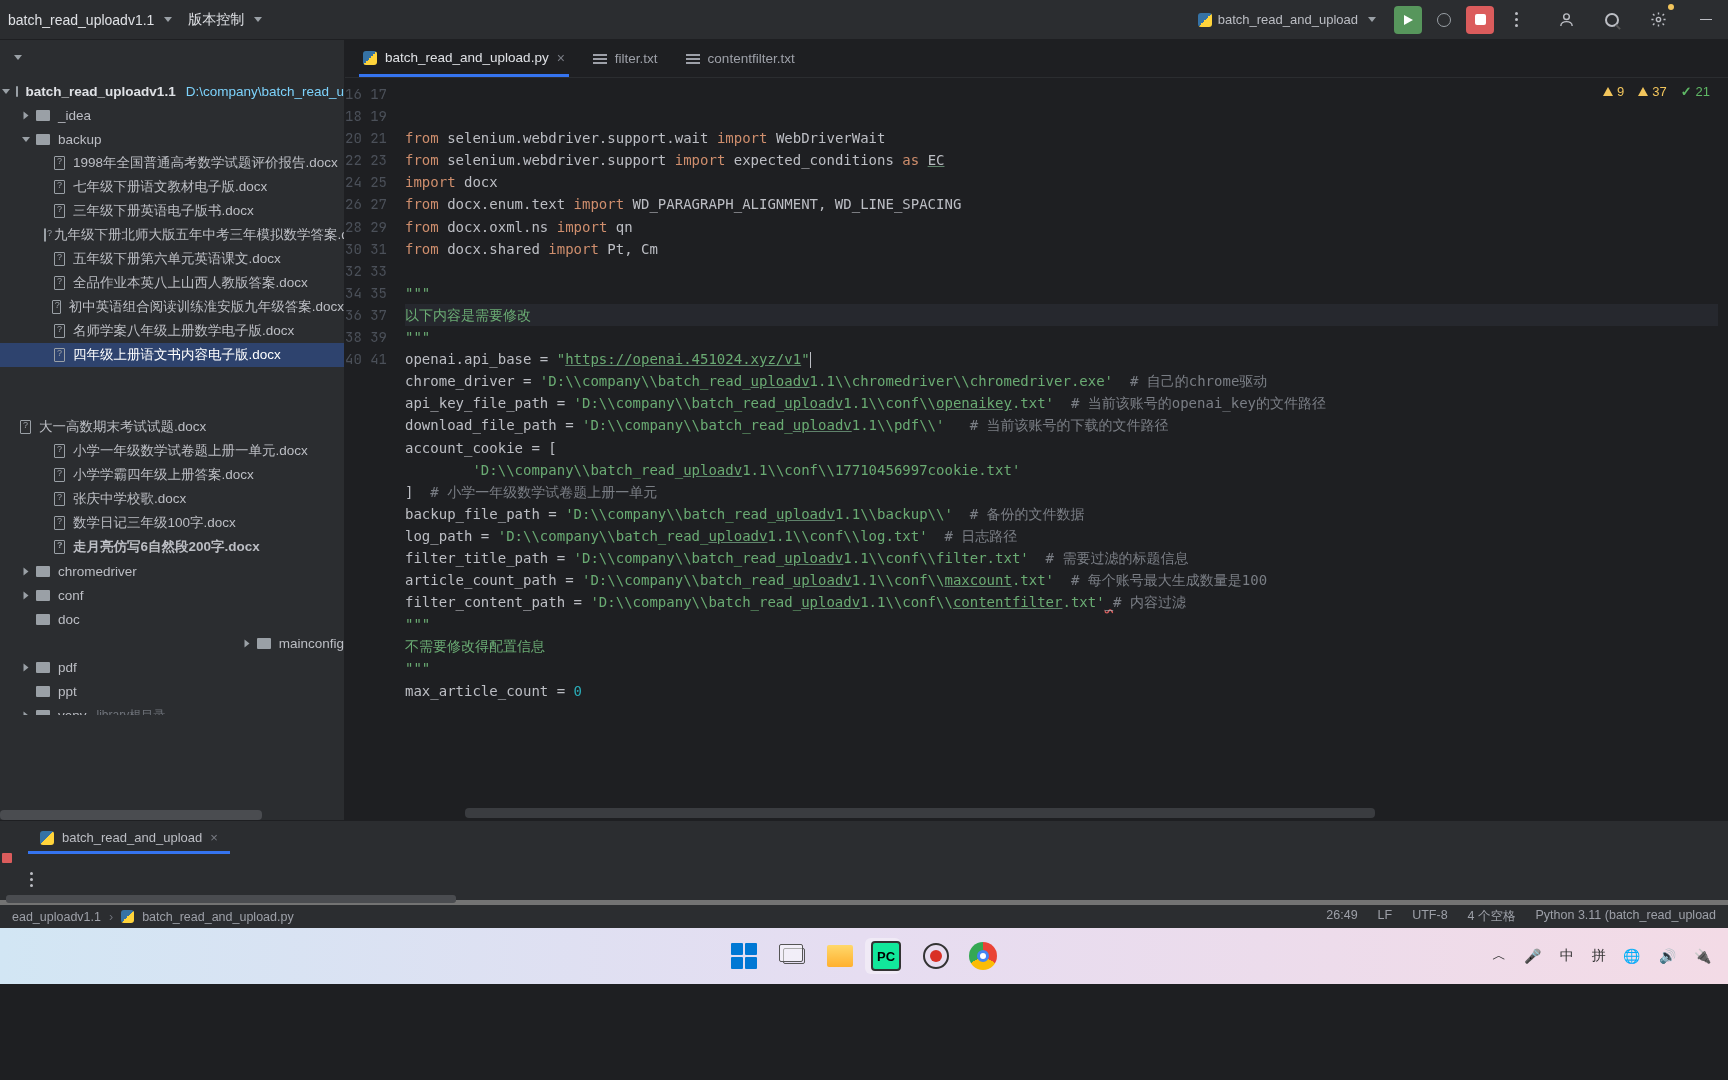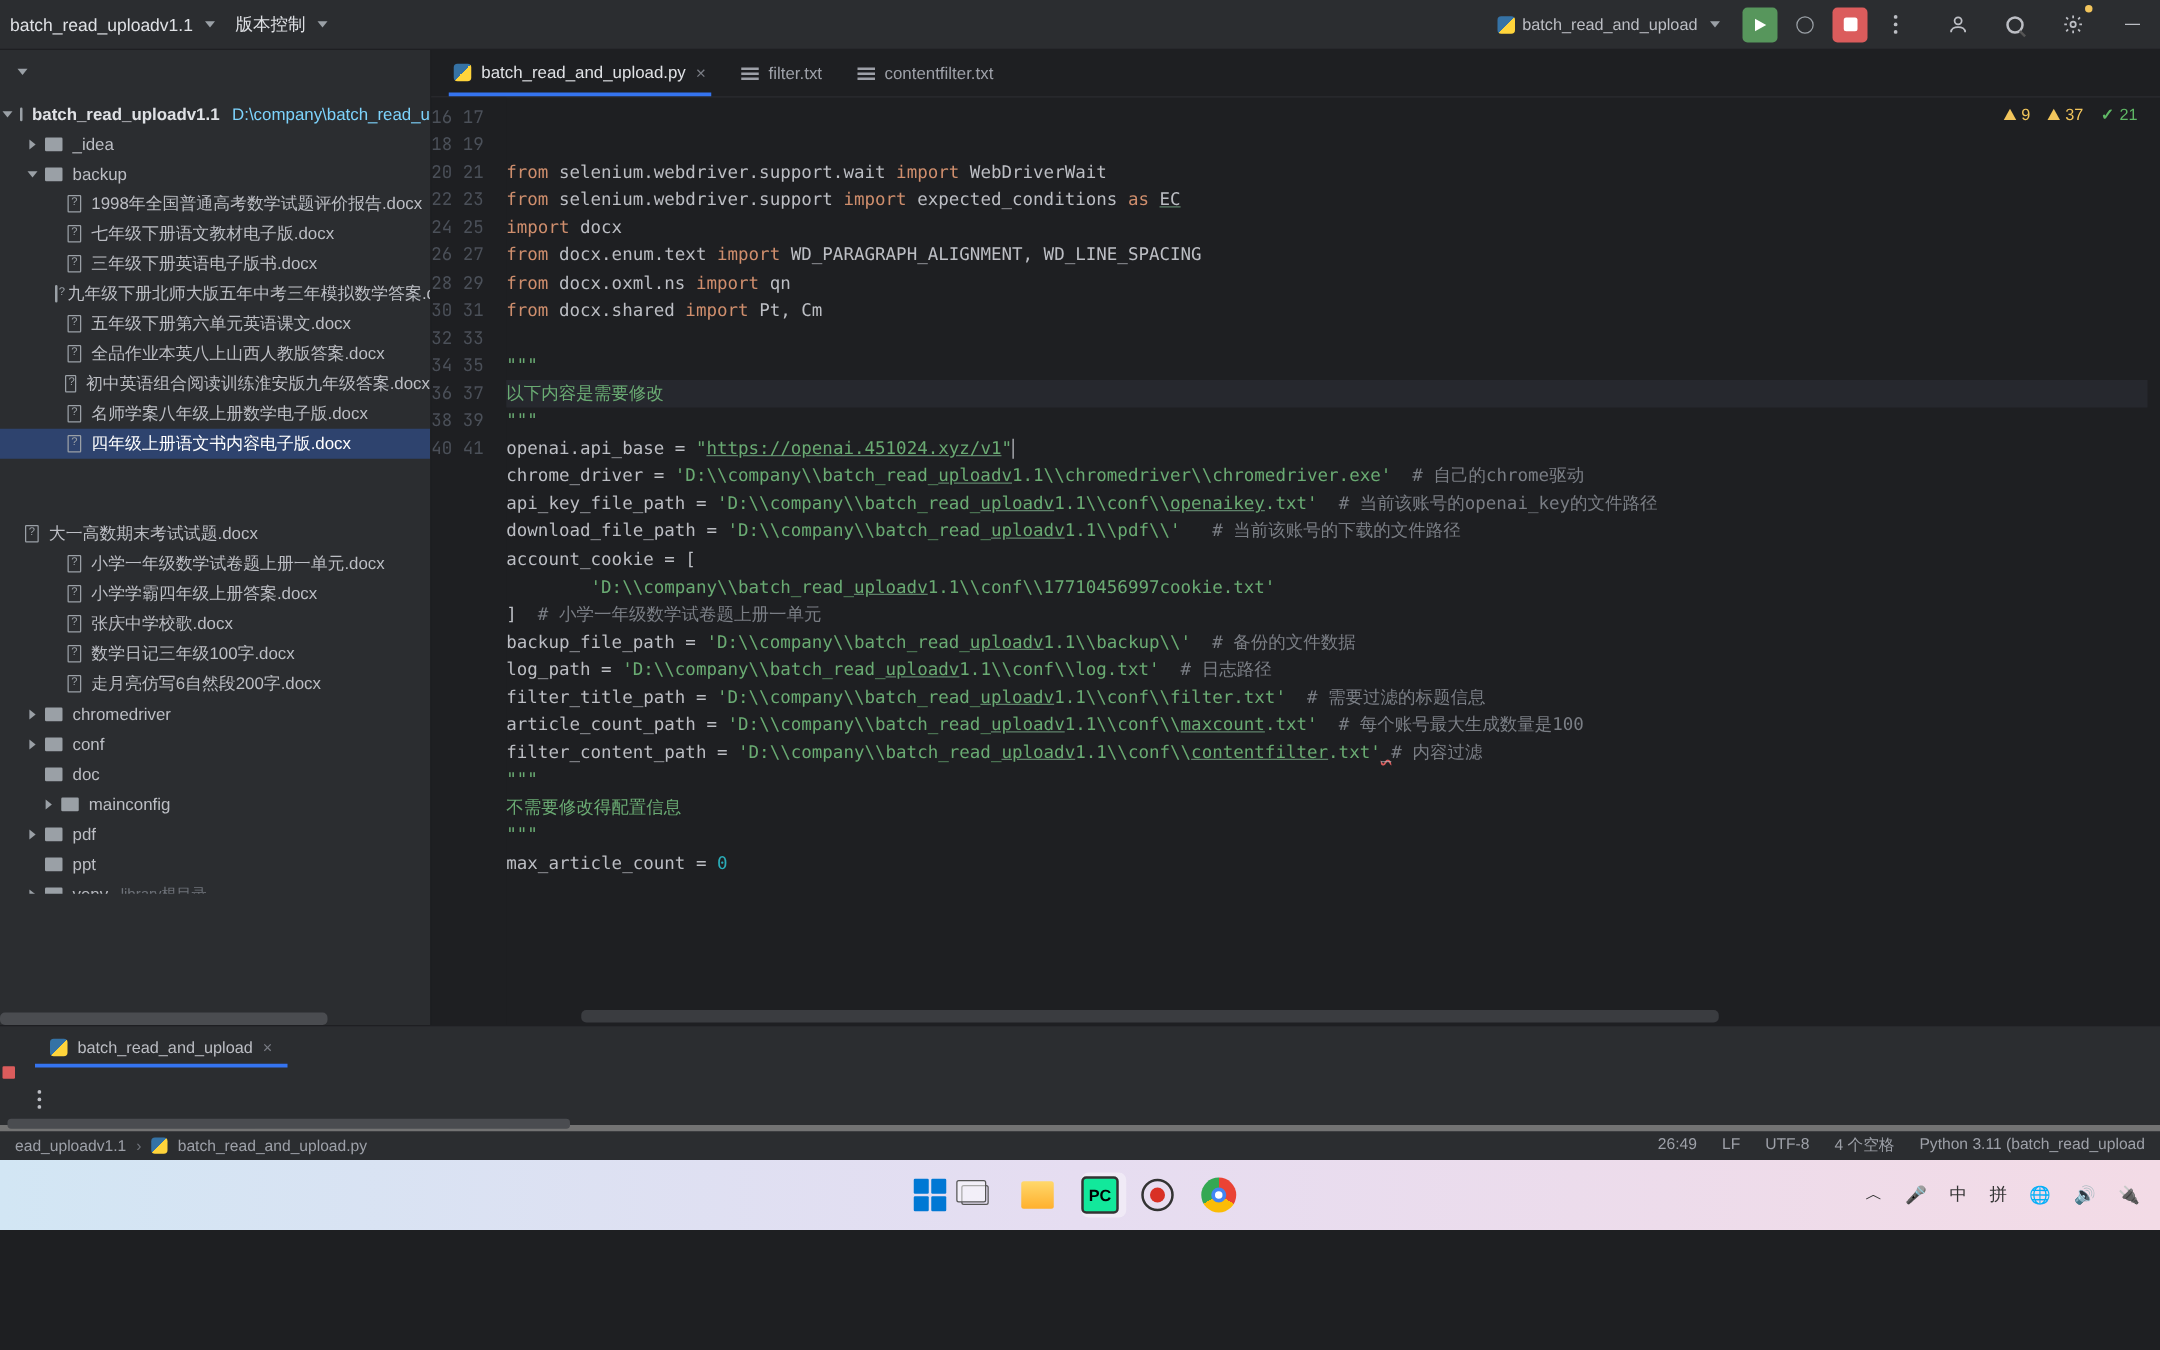--- a/index.html
+++ b/index.html
@@ -104,21 +104,21 @@
 .status .py-i{width:13px;height:13px;background:linear-gradient(135deg,#3572A5 50%,#FFD43B 50%);border-radius:3px;}
 .st-hscroll{position:absolute;height:8px;width:450px;background:#4a4c50;border-radius:3px;}
 
 .taskbar{height:56px;background:linear-gradient(90deg,#d2e6f4,#e6ddf1,#f3dbe6);display:flex;align-items:center;justify-content:center;position:relative;}
 .tb-center{display:flex;align-items:center;gap:12px;}
 .win-logo{width:26px;height:26px;display:grid;grid-template-columns:1fr 1fr;grid-template-rows:1fr 1fr;gap:2px;}
 .win-logo i{background:#0078d4;border-radius:1px;}
 .search-pill{width:220px;height:36px;background:#fff;border-radius:20px;display:flex;align-items:center;padding:0 16px;gap:10px;color:#555;box-shadow:0 1px 3px rgba(0,0,0,.15);}
 .mag{width:14px;height:14px;border:2px solid #555;border-radius:50%;position:relative;}
 .mag::after{content:"";position:absolute;width:6px;height:2px;background:#555;transform:rotate(45deg);bottom:-3px;right:-4px;}
-.tb-ico{width:36px;height:36px;border-radius:6px;display:flex;align-items:center;justify-content:flex-start;font-size:20px;}
+.tb-ico{width:36px;height:36px;border-radius:6px;display:flex;align-items:center;justify-content:flex-end;font-size:20px;}
 .explorer{background:linear-gradient(#ffd86b,#ffb02e);width:26px;height:22px;border-radius:2px;}
 .pycharm{background:#12e89b;width:30px;height:30px;border-radius:4px;display:flex;align-items:center;justify-content:center;color:#000;font-weight:bold;font-size:13px;border:2px solid #333;}
 .rec{width:26px;height:26px;border:2px solid #333;border-radius:50%;display:flex;align-items:center;justify-content:center;}
 .rec i{width:12px;height:12px;background:#d93025;border-radius:50%;}
 .chrome{width:28px;height:28px;border-radius:50%;background:conic-gradient(#ea4335 0 120deg,#fbbc05 120deg 240deg,#34a853 240deg 360deg);display:flex;align-items:center;justify-content:center;}
 .chrome i{width:12px;height:12px;background:#fff;border-radius:50%;border:3px solid #4285f4;}
 .tb-right{position:absolute;right:16px;display:flex;align-items:center;gap:18px;color:#333;font-size:14px;}
 .taskviews{width:22px;height:16px;border:1.5px solid #555;border-radius:2px;position:relative;}
 .taskviews::after{content:"";position:absolute;left:-5px;top:-5px;width:22px;height:16px;border:1.5px solid #555;border-radius:2px;background:rgba(255,255,255,.5);}
 .tbr-i{display:flex;align-items:center;justify-content:center;}
@@ -268,41 +268,41 @@
         <div class="tree-row" style="padding-left:40px;">
           <span style="width:10px;display:inline-block"></span>
           <span class="doc-i"></span>
           <span>张庆中学校歌.docx</span>
         </div>
         <div class="tree-row" style="padding-left:40px;">
           <span style="width:10px;display:inline-block"></span>
           <span class="doc-i"></span>
           <span>数学日记三年级100字.docx</span>
         </div>
-        <div class="tree-row" style="padding-left:40px;">
+        <div class="tree-row" style="padding-left:40px;font-weight:bold;">
           <span style="width:10px;display:inline-block"></span>
           <span class="doc-i"></span>
           <span>走月亮仿写6自然段200字.docx</span>
         </div>
         <div class="tree-row" style="padding-left:22px;">
           <span class="fold r"></span>
           <span class="folder-i"></span>
           <span>chromedriver</span>
         </div>
         <div class="tree-row" style="padding-left:22px;align-items:center;">
           <span class="fold r"></span>
           <span class="folder-i"></span>
           <span>conf</span>
         </div>
         <div class="tree-row" style="padding-left:22px;">
           <span style="width:10px;display:inline-block"></span>
           <span class="folder-i"></span>
           <span>doc</span>
         </div>
-        <div class="tree-row" style="padding-left:35px;">
+        <div class="tree-row" style="padding-left:22px;justify-content:flex-end;">
           <span class="fold r"></span>
           <span class="folder-i"></span>
           <span>mainconfig</span>
         </div>
         <div class="tree-row" style="padding-left:22px;">
           <span class="fold r"></span>
           <span class="folder-i"></span>
           <span>pdf</span>
         </div>
         <div class="tree-row" style="padding-left:22px;">

